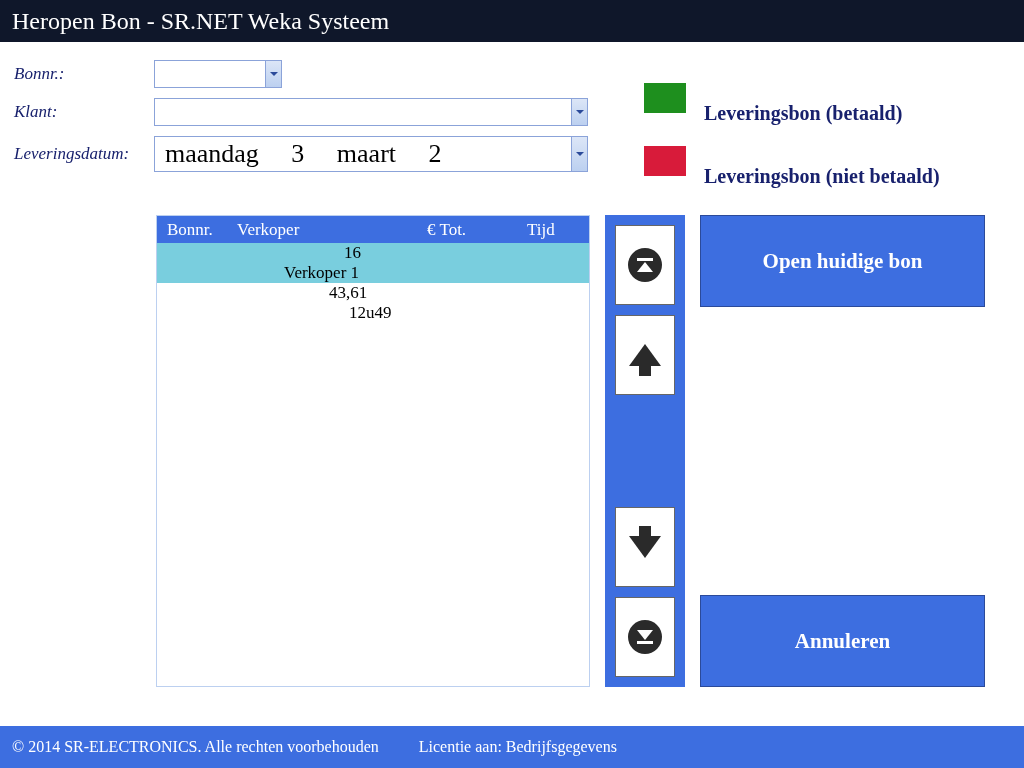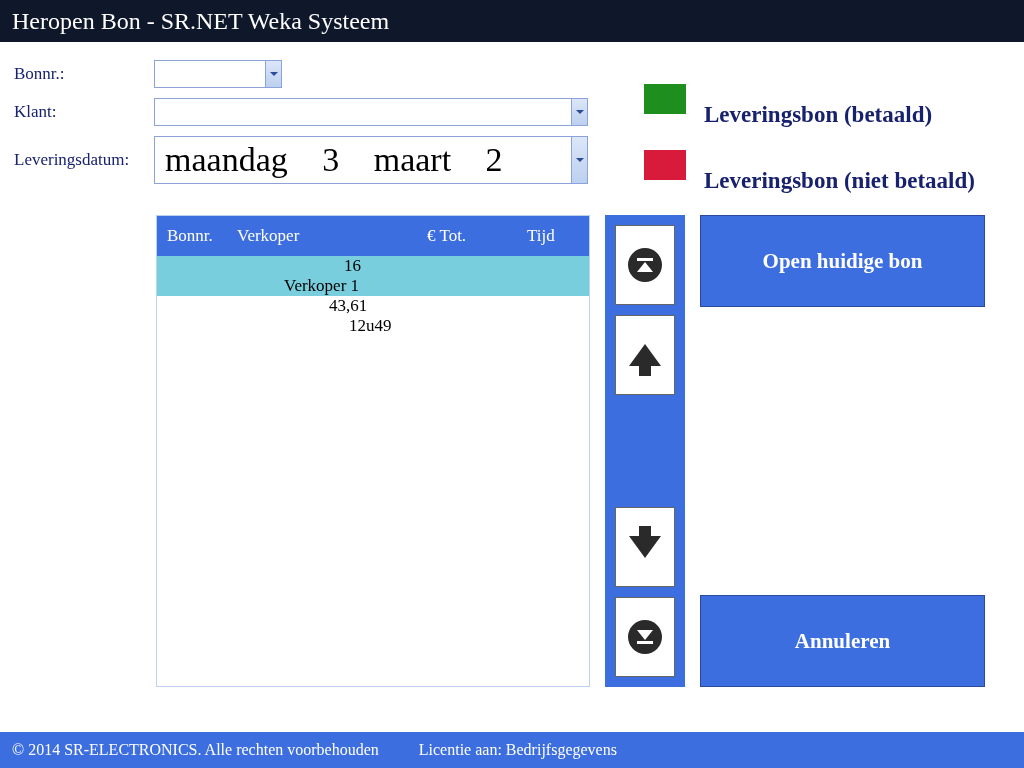--- a/index.html
+++ b/index.html
@@ -26,20 +26,21 @@
   .form-row {
     display: flex;
     align-items: center;
     margin-bottom: 10px;
   }
   .form-label {
     width: 144px;
     color: #18216d;
     font-size: 17px;
     padding-left: 4px;
+    font-style: italic;
   }
   .combo {
     border: 1px solid #8ba3d9;
     height: 28px;
     background: #fff;
     position: relative;
     display: flex;
     align-items: center;
   }
   .combo-arrow {
@@ -53,57 +54,57 @@
     display:flex; align-items:center; justify-content:center;
   }
   .combo-arrow::after {
     content:"";
     border-left:4px solid transparent;
     border-right:4px solid transparent;
     border-top:4px solid #2b4a9a;
   }
   .date-combo {
     border: 1px solid #8ba3d9;
-    height: 48px;
+    height: 36px;
     width: 434px;
     position: relative;
     background:#fff;
     display:flex; align-items:center;
-    font-size: 34px;
+    font-size: 26px;
     color:#000;
     padding: 0 20px 0 10px;
   }
   .date-combo .combo-arrow { width:16px; }
   .date-text { font-family: Georgia, serif; letter-spacing: 0; word-spacing: 26px; }
   .legend {
     position: absolute;
     top: 70px;
     right: 40px;
     width: 340px;
   }
   .legend-row {
     display:flex; align-items:center; margin-bottom:8px;
   }
   .swatch {
     width: 42px; height: 30px; margin-right: 18px;
   }
-  .legend-text { color:#18216d; font-size:23px; font-weight:bold;margin-top:32px; }
+  .legend-text { color:#18216d; font-size:20px; font-weight:bold;margin-top:32px; }
   .table-area {
     position:absolute;
     left: 156px;
     top: 215px;
     width: 434px;
     height: 472px;
     border: 1px solid #bcd0f0;
     background:#fff;
   }
   .table-header {
     background:#3d6ee0;
     color:#fff;
-    height: 40px;
+    height: 27px;
     display:flex;
     align-items:center;
     font-size:17px;
     padding: 0 4px;
   }
   .col-bonnr { width: 70px; padding-left:6px;}
   .col-verkoper { width: 190px; padding-left:6px;}
   .col-tot { width: 100px; padding-left:6px;}
   .col-tijd { width: 60px; padding-left:6px;}
   .table-row {
@@ -148,21 +149,21 @@
     color:#fff;
     display:flex; align-items:center; justify-content:center;
     font-size:21px;
     font-weight:bold;
     cursor:pointer;
     border:1px solid #2b4a9a;
   }
   .footer {
     position:absolute;
     bottom:0; left:0; right:0;
-    height:36px;
+    height:42px;
     background:#3d6ee0;
     color:#fff;
     display:flex; align-items:center;
     font-size:16px;
     padding: 0 12px;
     gap: 40px;
   }
   
   .ico-up {
     width:0;height:0;

